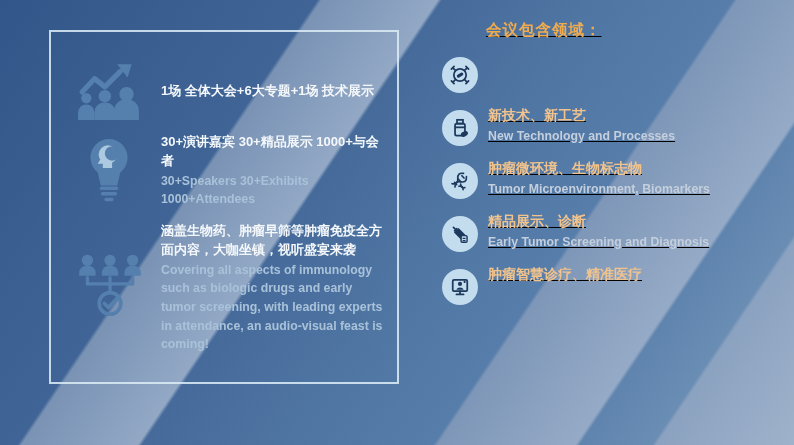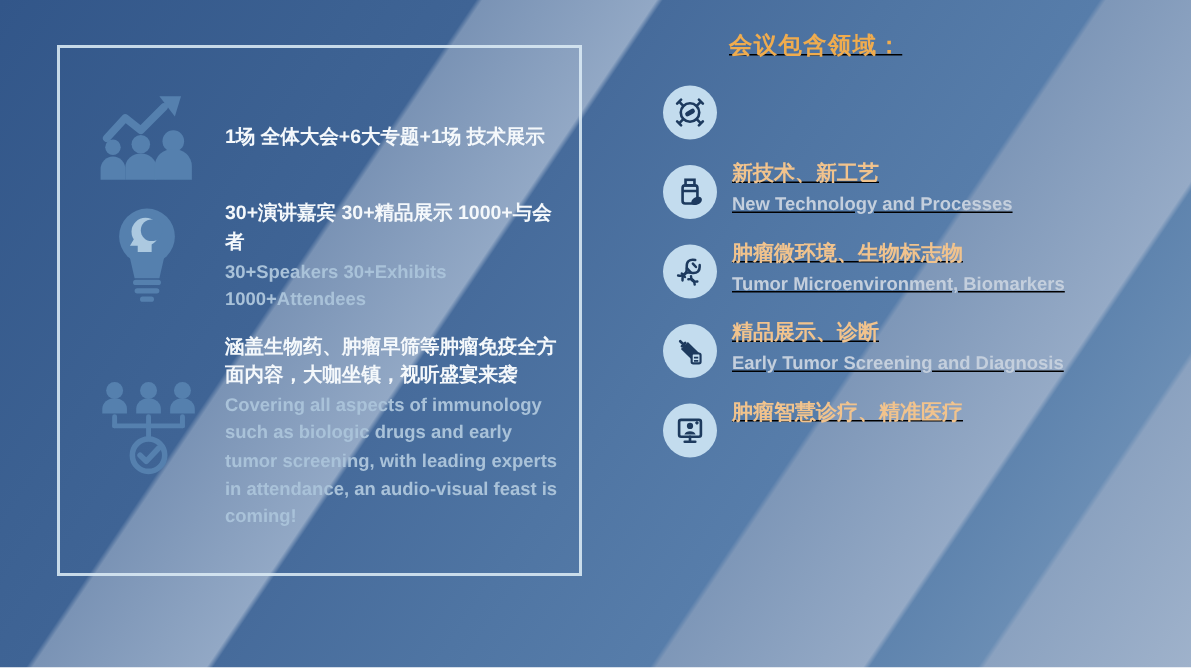--- a/index.html
+++ b/index.html
@@ -19,21 +19,21 @@
       #577DAA 67%,
       #7E97B8 67.4%,
       #95AAC6 80%,
       #5F84AE 80.4%,
       #6A8DB4 87%,
       #8BA2C0 87.4%,
       #9FB2CB 100%);
   }
   
   .left-box{
-    position:absolute;left:38px;top:30px;width:350px;height:354px;
+    position:absolute;left:49px;top:30px;width:350px;height:354px;
     border:2px solid rgba(219,234,245,0.88);
     box-sizing:border-box;
     display:flex;flex-direction:column;justify-content:space-between;
     padding:30px 12px 28px 20px;
   }
   .left-item{display:flex;align-items:center;gap:14px;}
   .left-icon-wrap{flex:0 0 76px;display:flex;justify-content:center;align-items:center;}
   .left-text{flex:1;min-width:0;width:252px;}
   .left-zh{color:#F4F8FB;font-weight:bold;font-size:13px;line-height:1.5;}
   .left-en{color:#A9C2D9;font-weight:bold;font-size:12.3px;line-height:1.52;margin-top:1px;}

